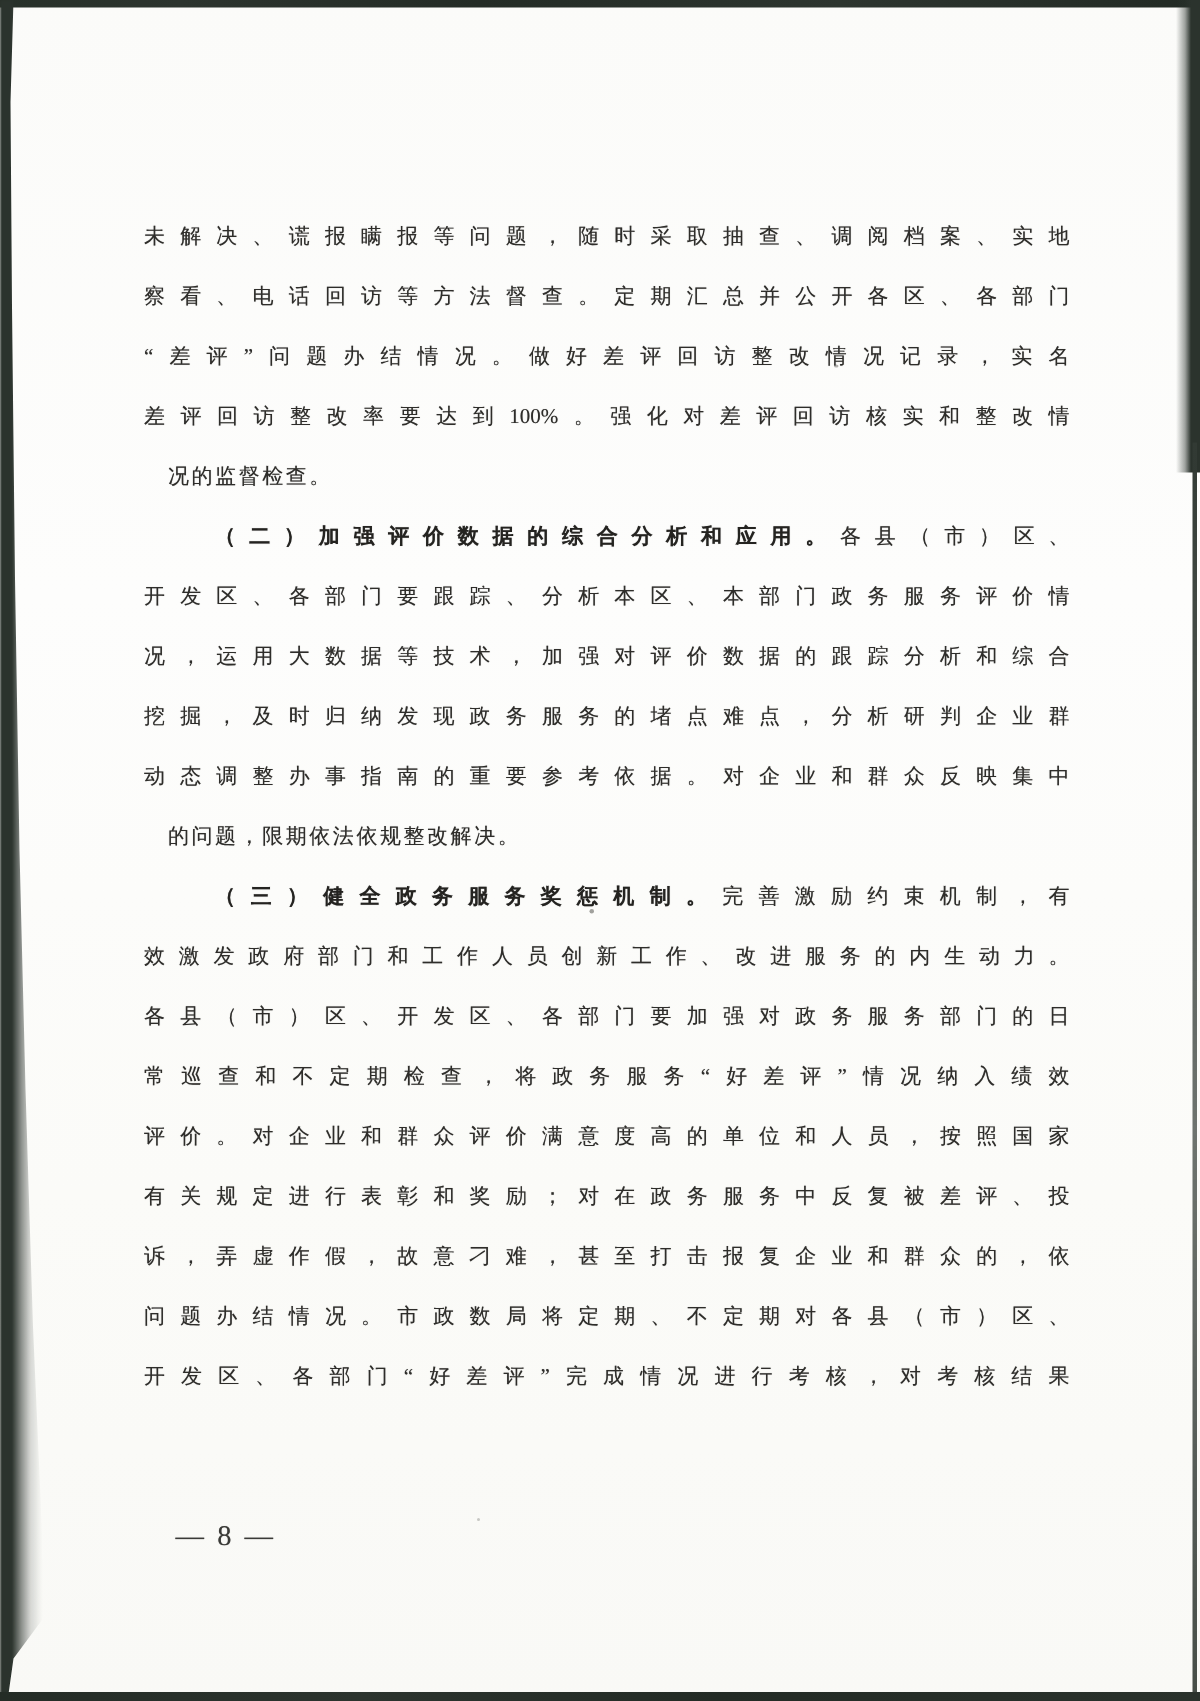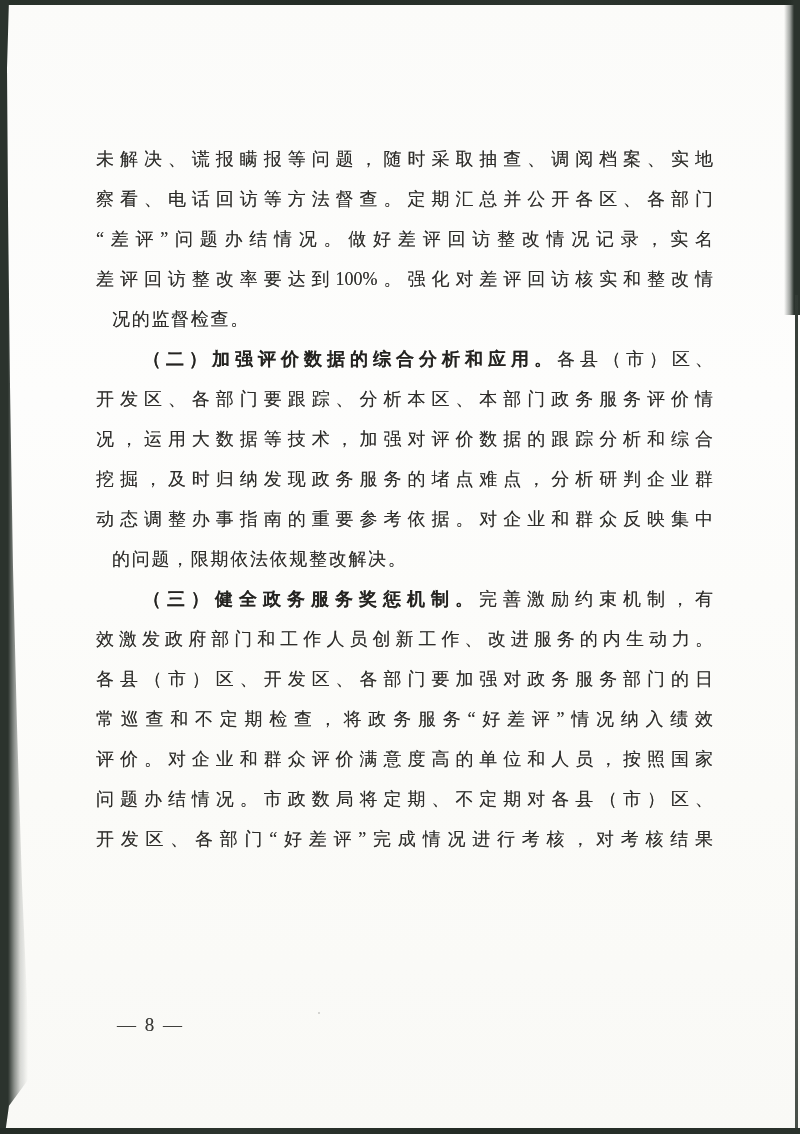--- a/index.html
+++ b/index.html
@@ -40,21 +40,21 @@
   }
 
   .speck { position:absolute; background:#565550; border-radius:50%; }
 
   
   .textblock {
     position:absolute; left:96px; top:139px; width:617px;
     color:#2e2d2a;
   }
   .line {
-    height:40px; line-height:40px; font-size:18px;
+    height:40px; line-height:40px; font-size:14px;
     text-align:justify; text-align-last:justify; text-justify:inter-character;
     overflow:hidden; white-space:nowrap;
     text-shadow:0 0 0.5px rgba(40,40,40,0.5);
   }
   .line.para-end { text-align:left; text-align-last:left; letter-spacing:1.7px;margin-left:16px; }
   .line.indent { text-indent:47px; }
   .heading-bold { font-weight:bold; color:#242320; }
 
   .footer-pagenum {
     position:absolute; left:117px; top:1011px;
@@ -94,19 +94,21 @@
     <div class="line">动态调整办事指南的重要参考依据。对企业和群众反映集中</div>
     <div class="line para-end">的问题，限期依法依规整改解决。</div>
 
     <div class="line indent">
       <span class="heading-bold">（三）健全政务服务奖惩机制。</span><span>完善激励约束机制，有</span>
     </div>
     <div class="line">效激发政府部门和工作人员创新工作、改进服务的内生动力。</div>
     <div class="line">各县（市）区、开发区、各部门要加强对政务服务部门的日</div>
     <div class="line">常巡查和不定期检查，将政务服务“好差评”情况纳入绩效</div>
     <div class="line">评价。对企业和群众评价满意度高的单位和人员，按照国家</div>
+    <div class="line">有关规定进行表彰和奖励；对在政务服务中反复被差评、投</div>
+    <div class="line">诉，弄虚作假，故意刁难，甚至打击报复企业和群众的，依</div>
     <div class="line">问题办结情况。市政数局将定期、不定期对各县（市）区、</div>
     <div class="line">开发区、各部门“好差评”完成情况进行考核，对考核结果</div>
   </div>
 
   <div class="footer-pagenum">— 8 —</div>
 
 </div>
 
 </body></html>

